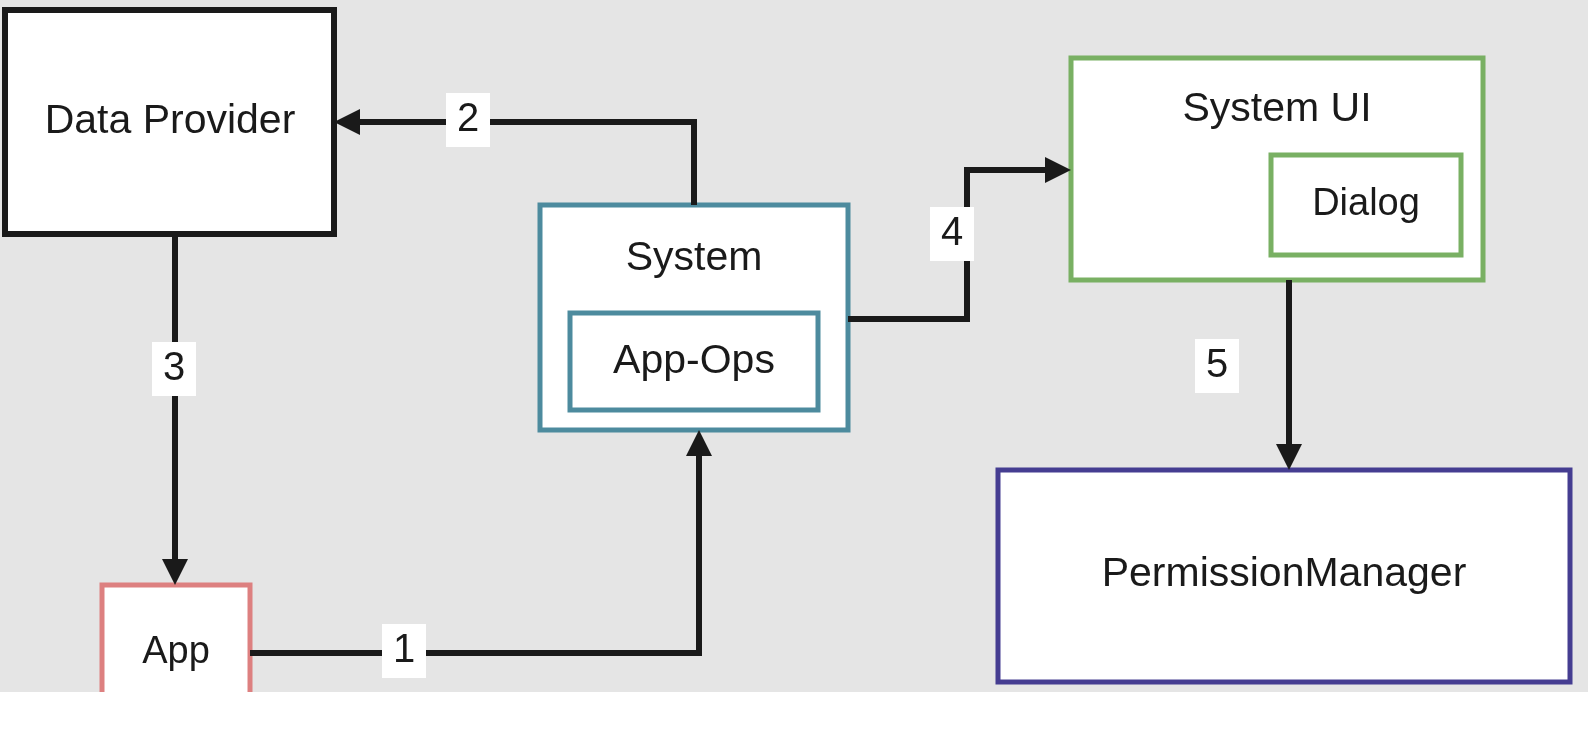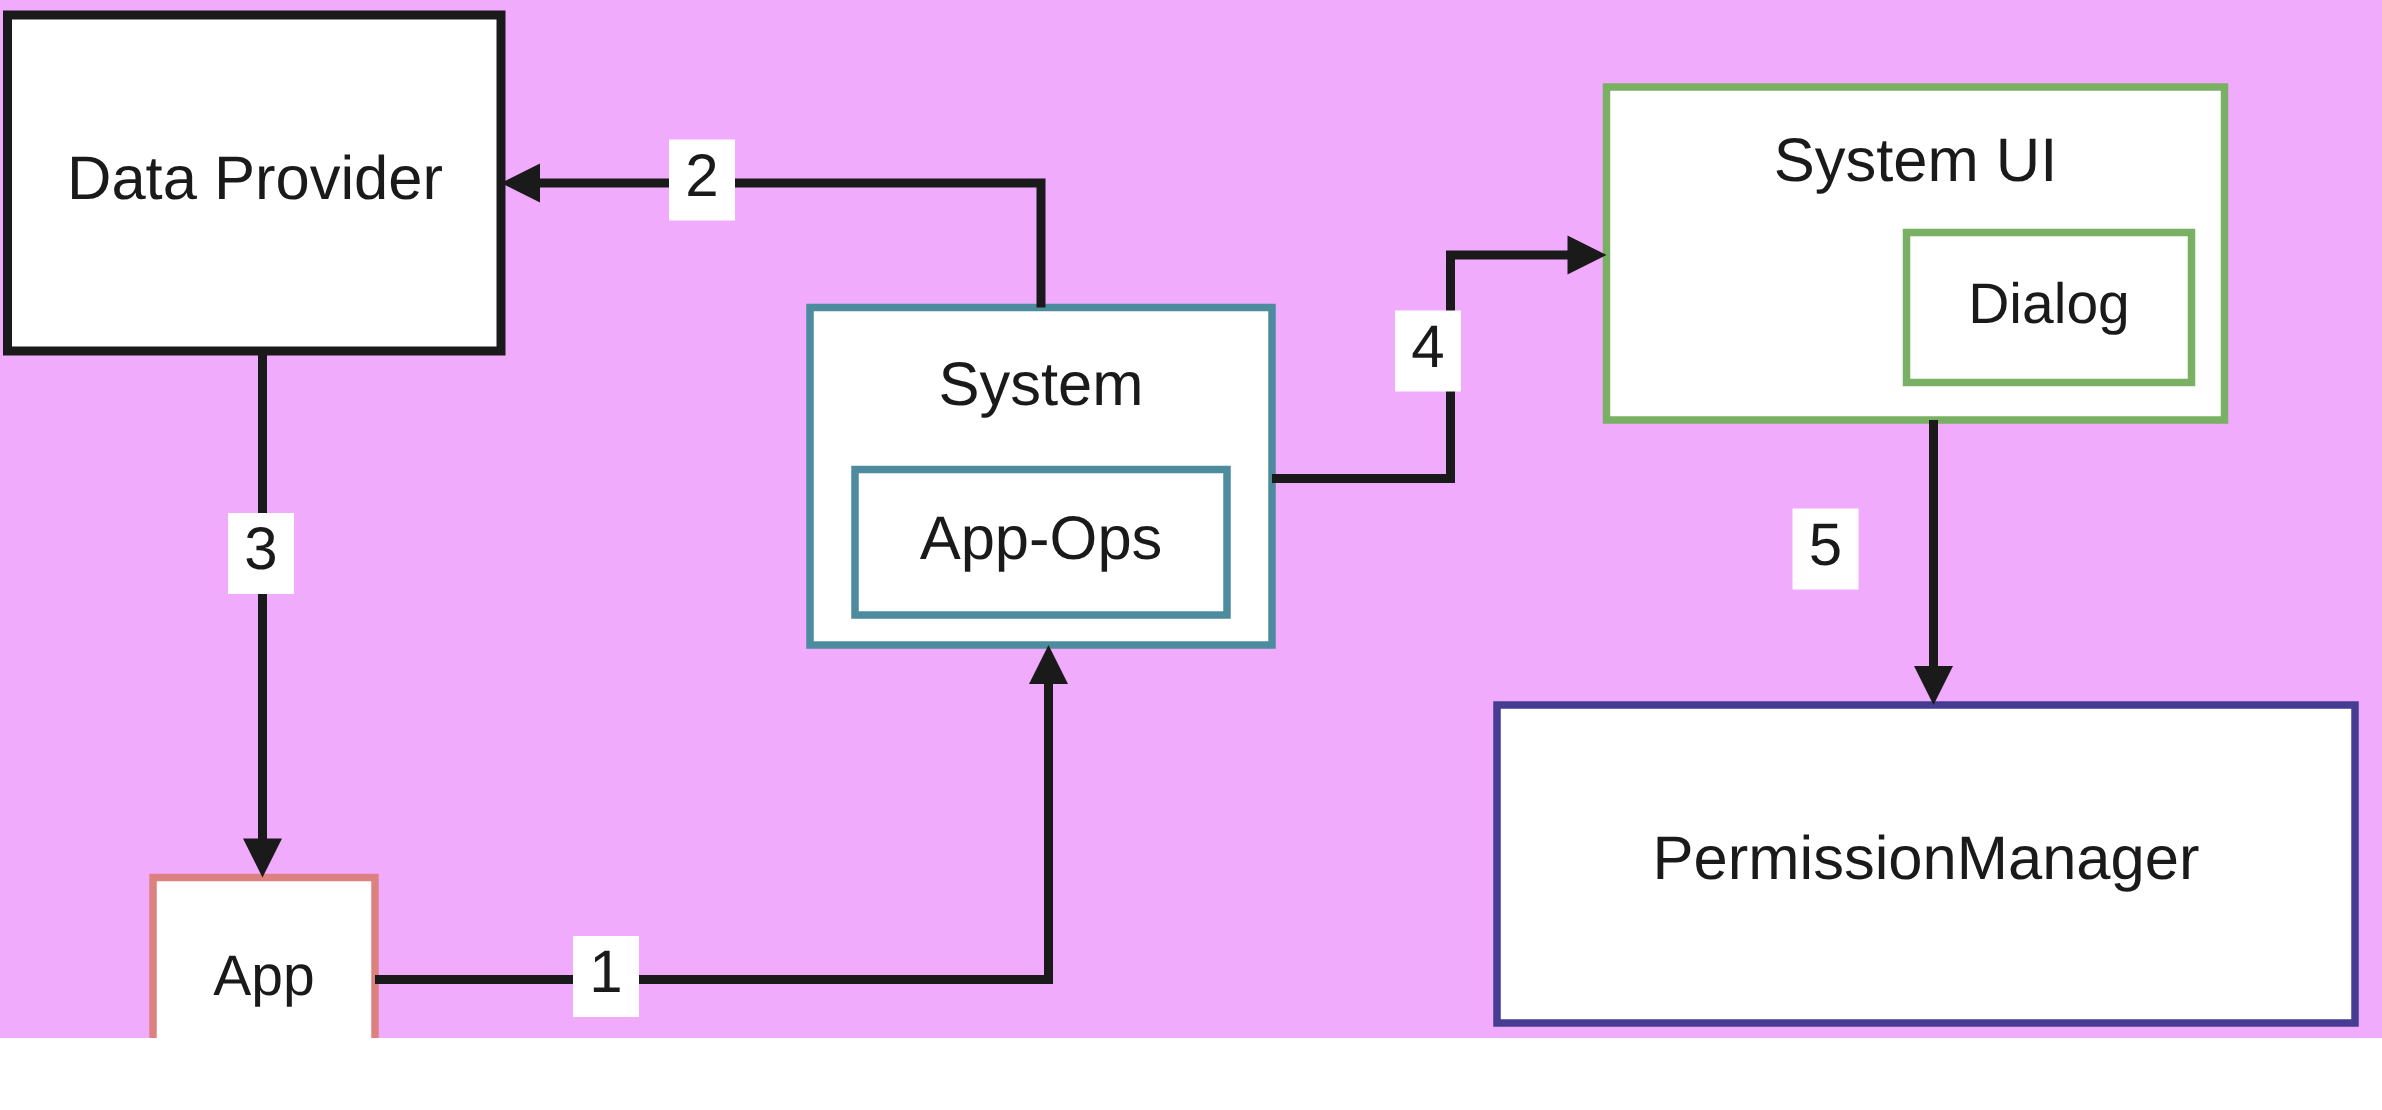--- a/index.html
+++ b/index.html
@@ -8,21 +8,21 @@
     padding: 0;
     background: #ffffff;
   }
   body {
     font-family: "Liberation Sans", sans-serif;
   }
   #stage {
     position: relative;
     width: 1588px;
     height: 692px;
-    background: #f0abfc;
+    background: #e5e5e5;
     overflow: hidden;
   }
   #diagram-svg {
     position: absolute;
     left: 0;
     top: 0;
     width: 1588px;
     height: 740px;
     display: block;
   }

